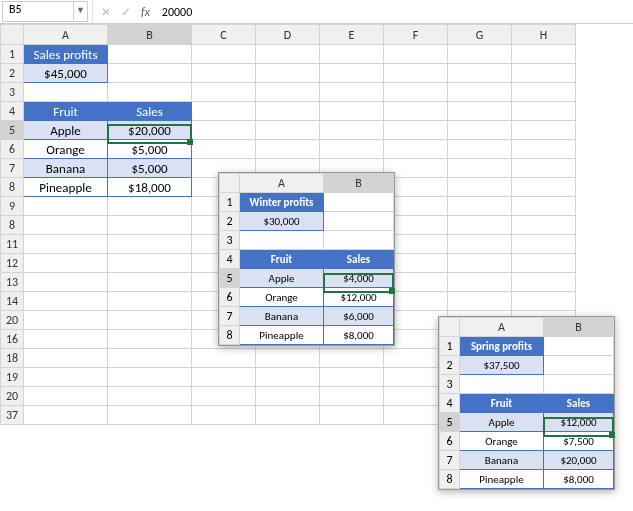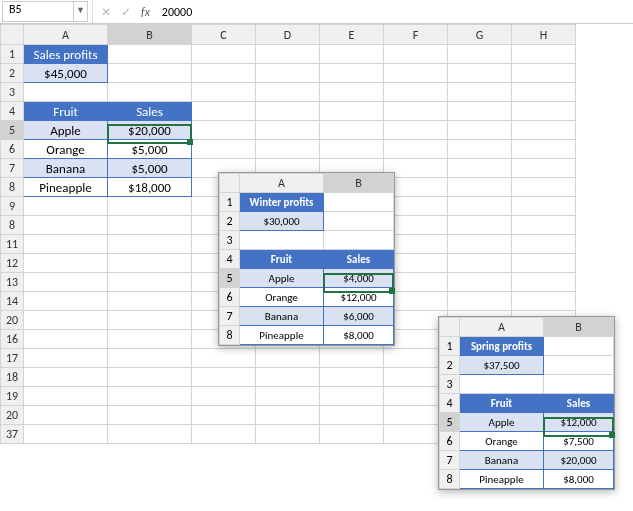--- a/index.html
+++ b/index.html
@@ -335,31 +335,20 @@
           <td></td>
           <td></td>
           <td></td>
           <td></td>
           <td></td>
           <td></td>
           <td></td>
           <td></td>
         </tr>
     <tr>
-          <td class="rowh">17</td>
-          <td></td>
-          <td></td>
-          <td></td>
-          <td></td>
-          <td></td>
-          <td></td>
-          <td></td>
-          <td></td>
-        </tr>
-    <tr>
           <td class="rowh">18</td>
           <td></td>
           <td></td>
           <td></td>
           <td></td>
           <td></td>
           <td></td>
           <td></td>
           <td></td>
         </tr>

